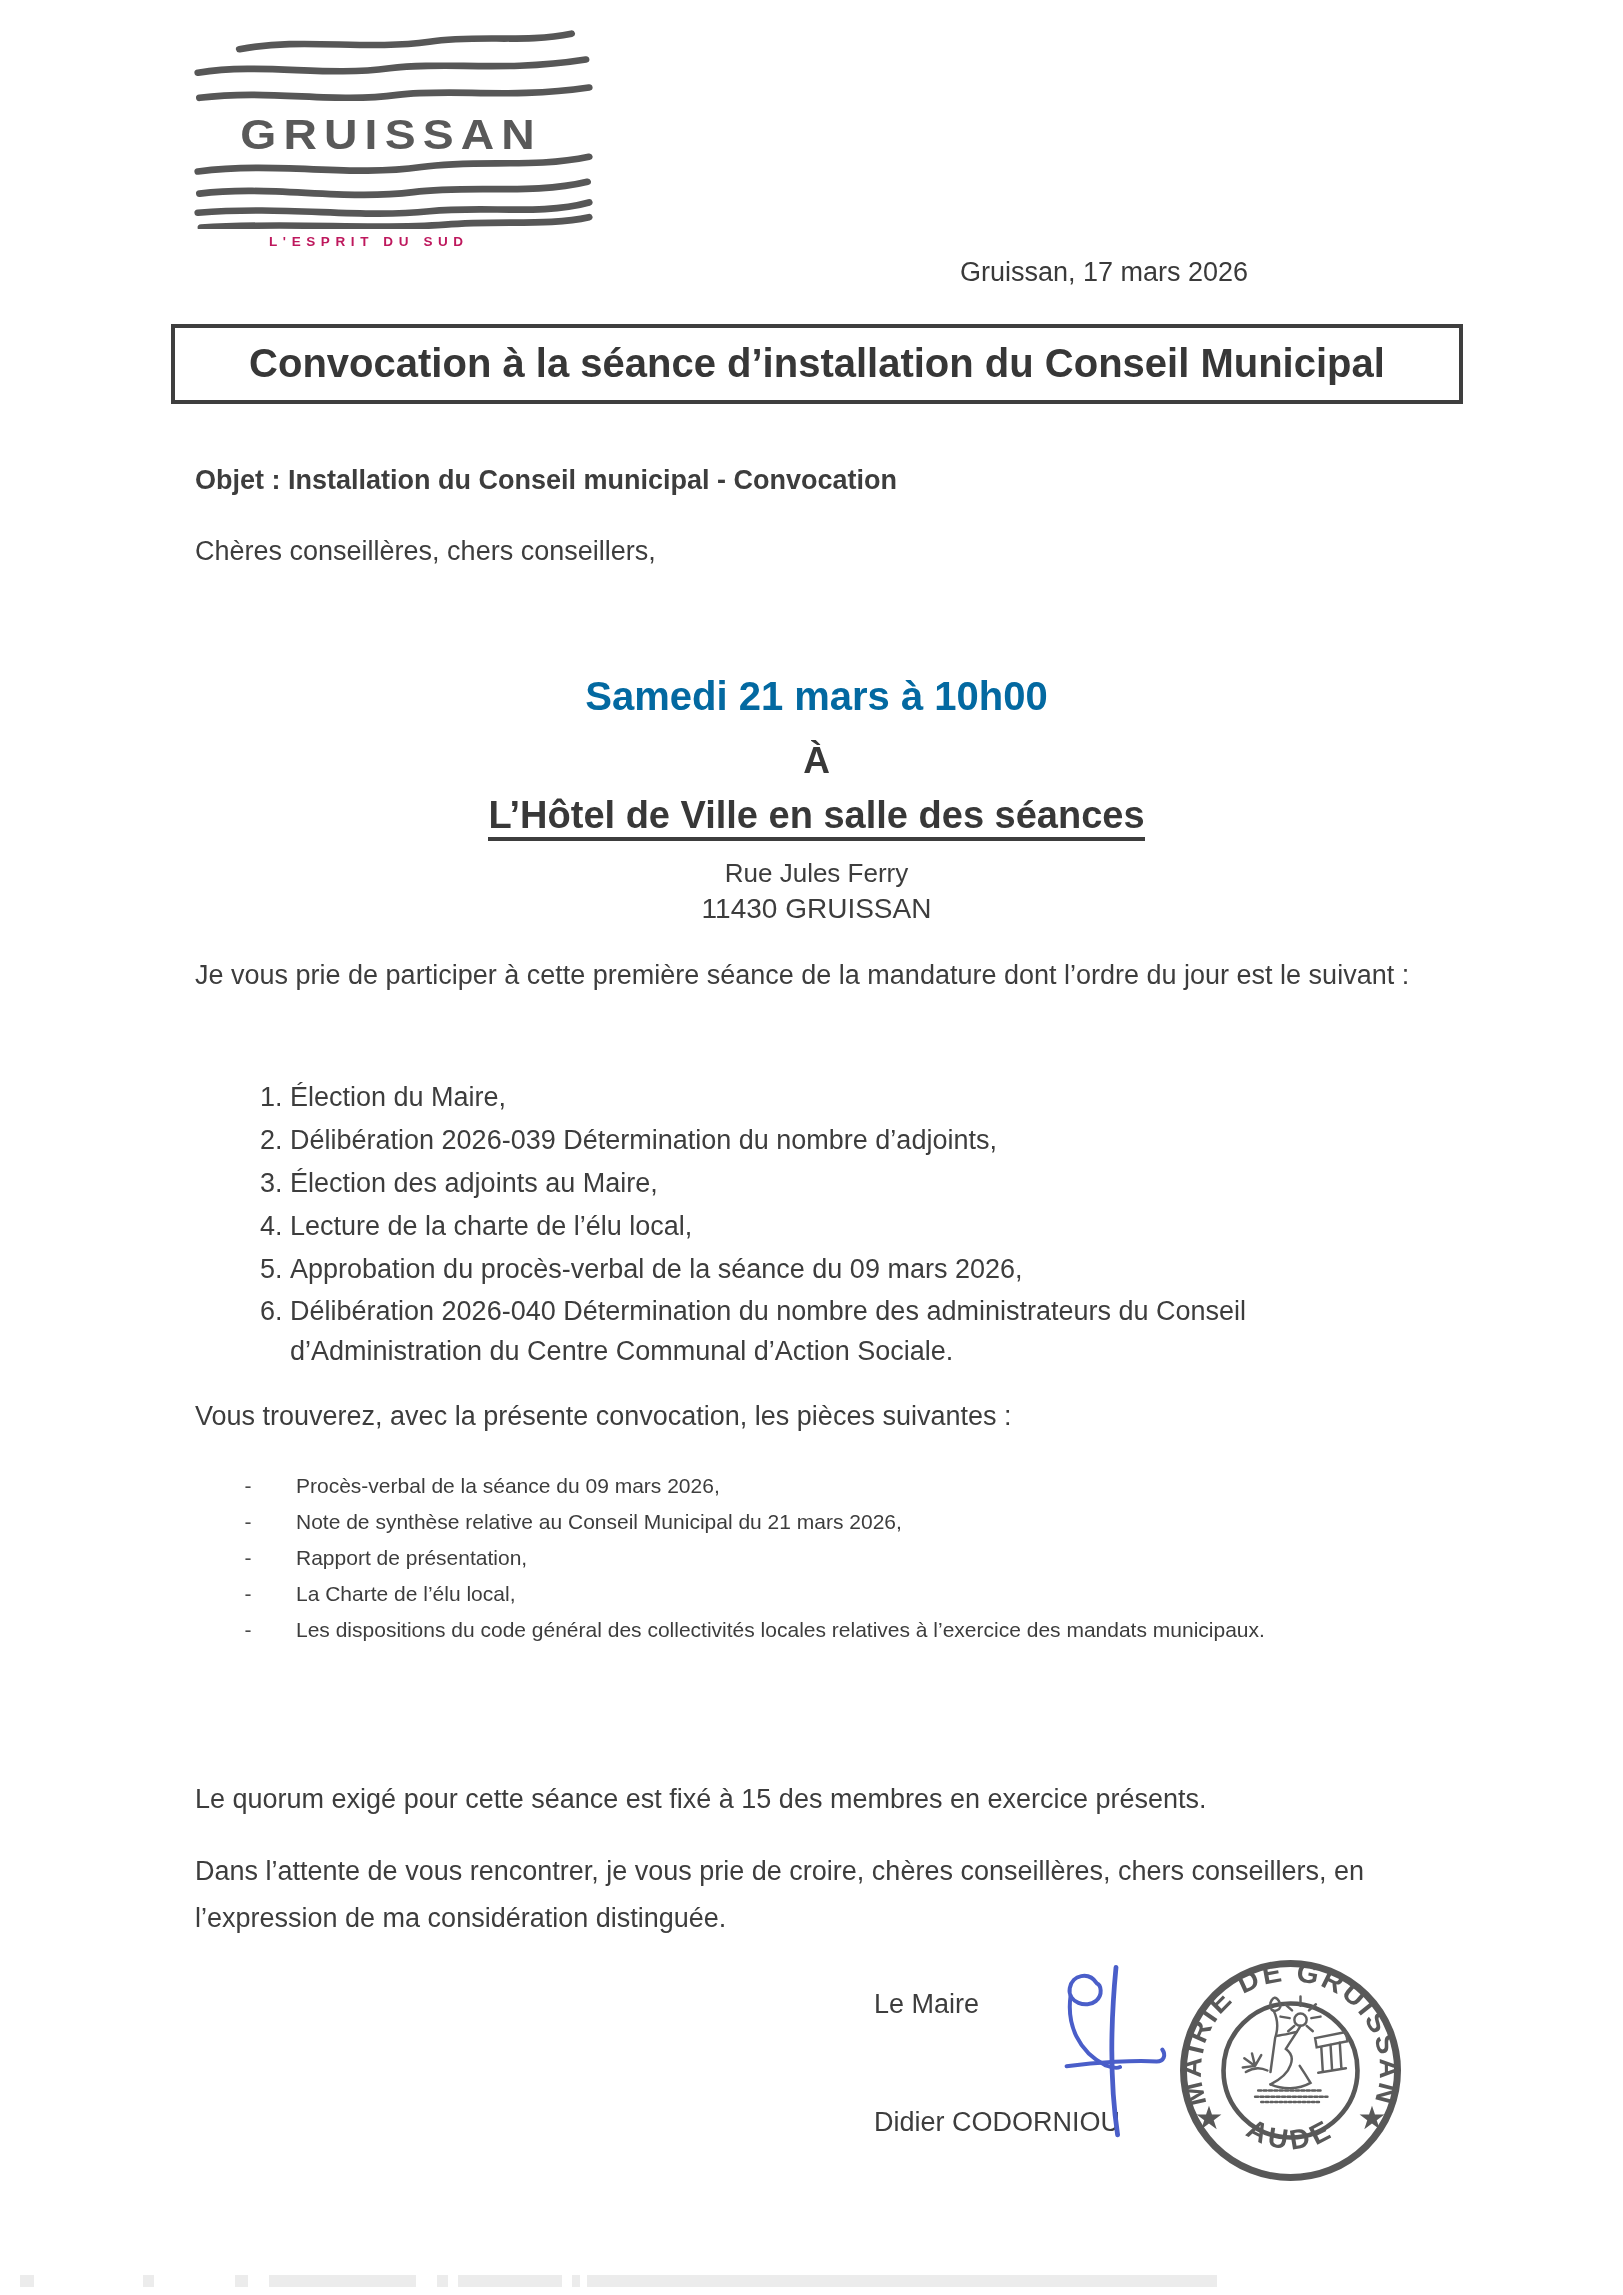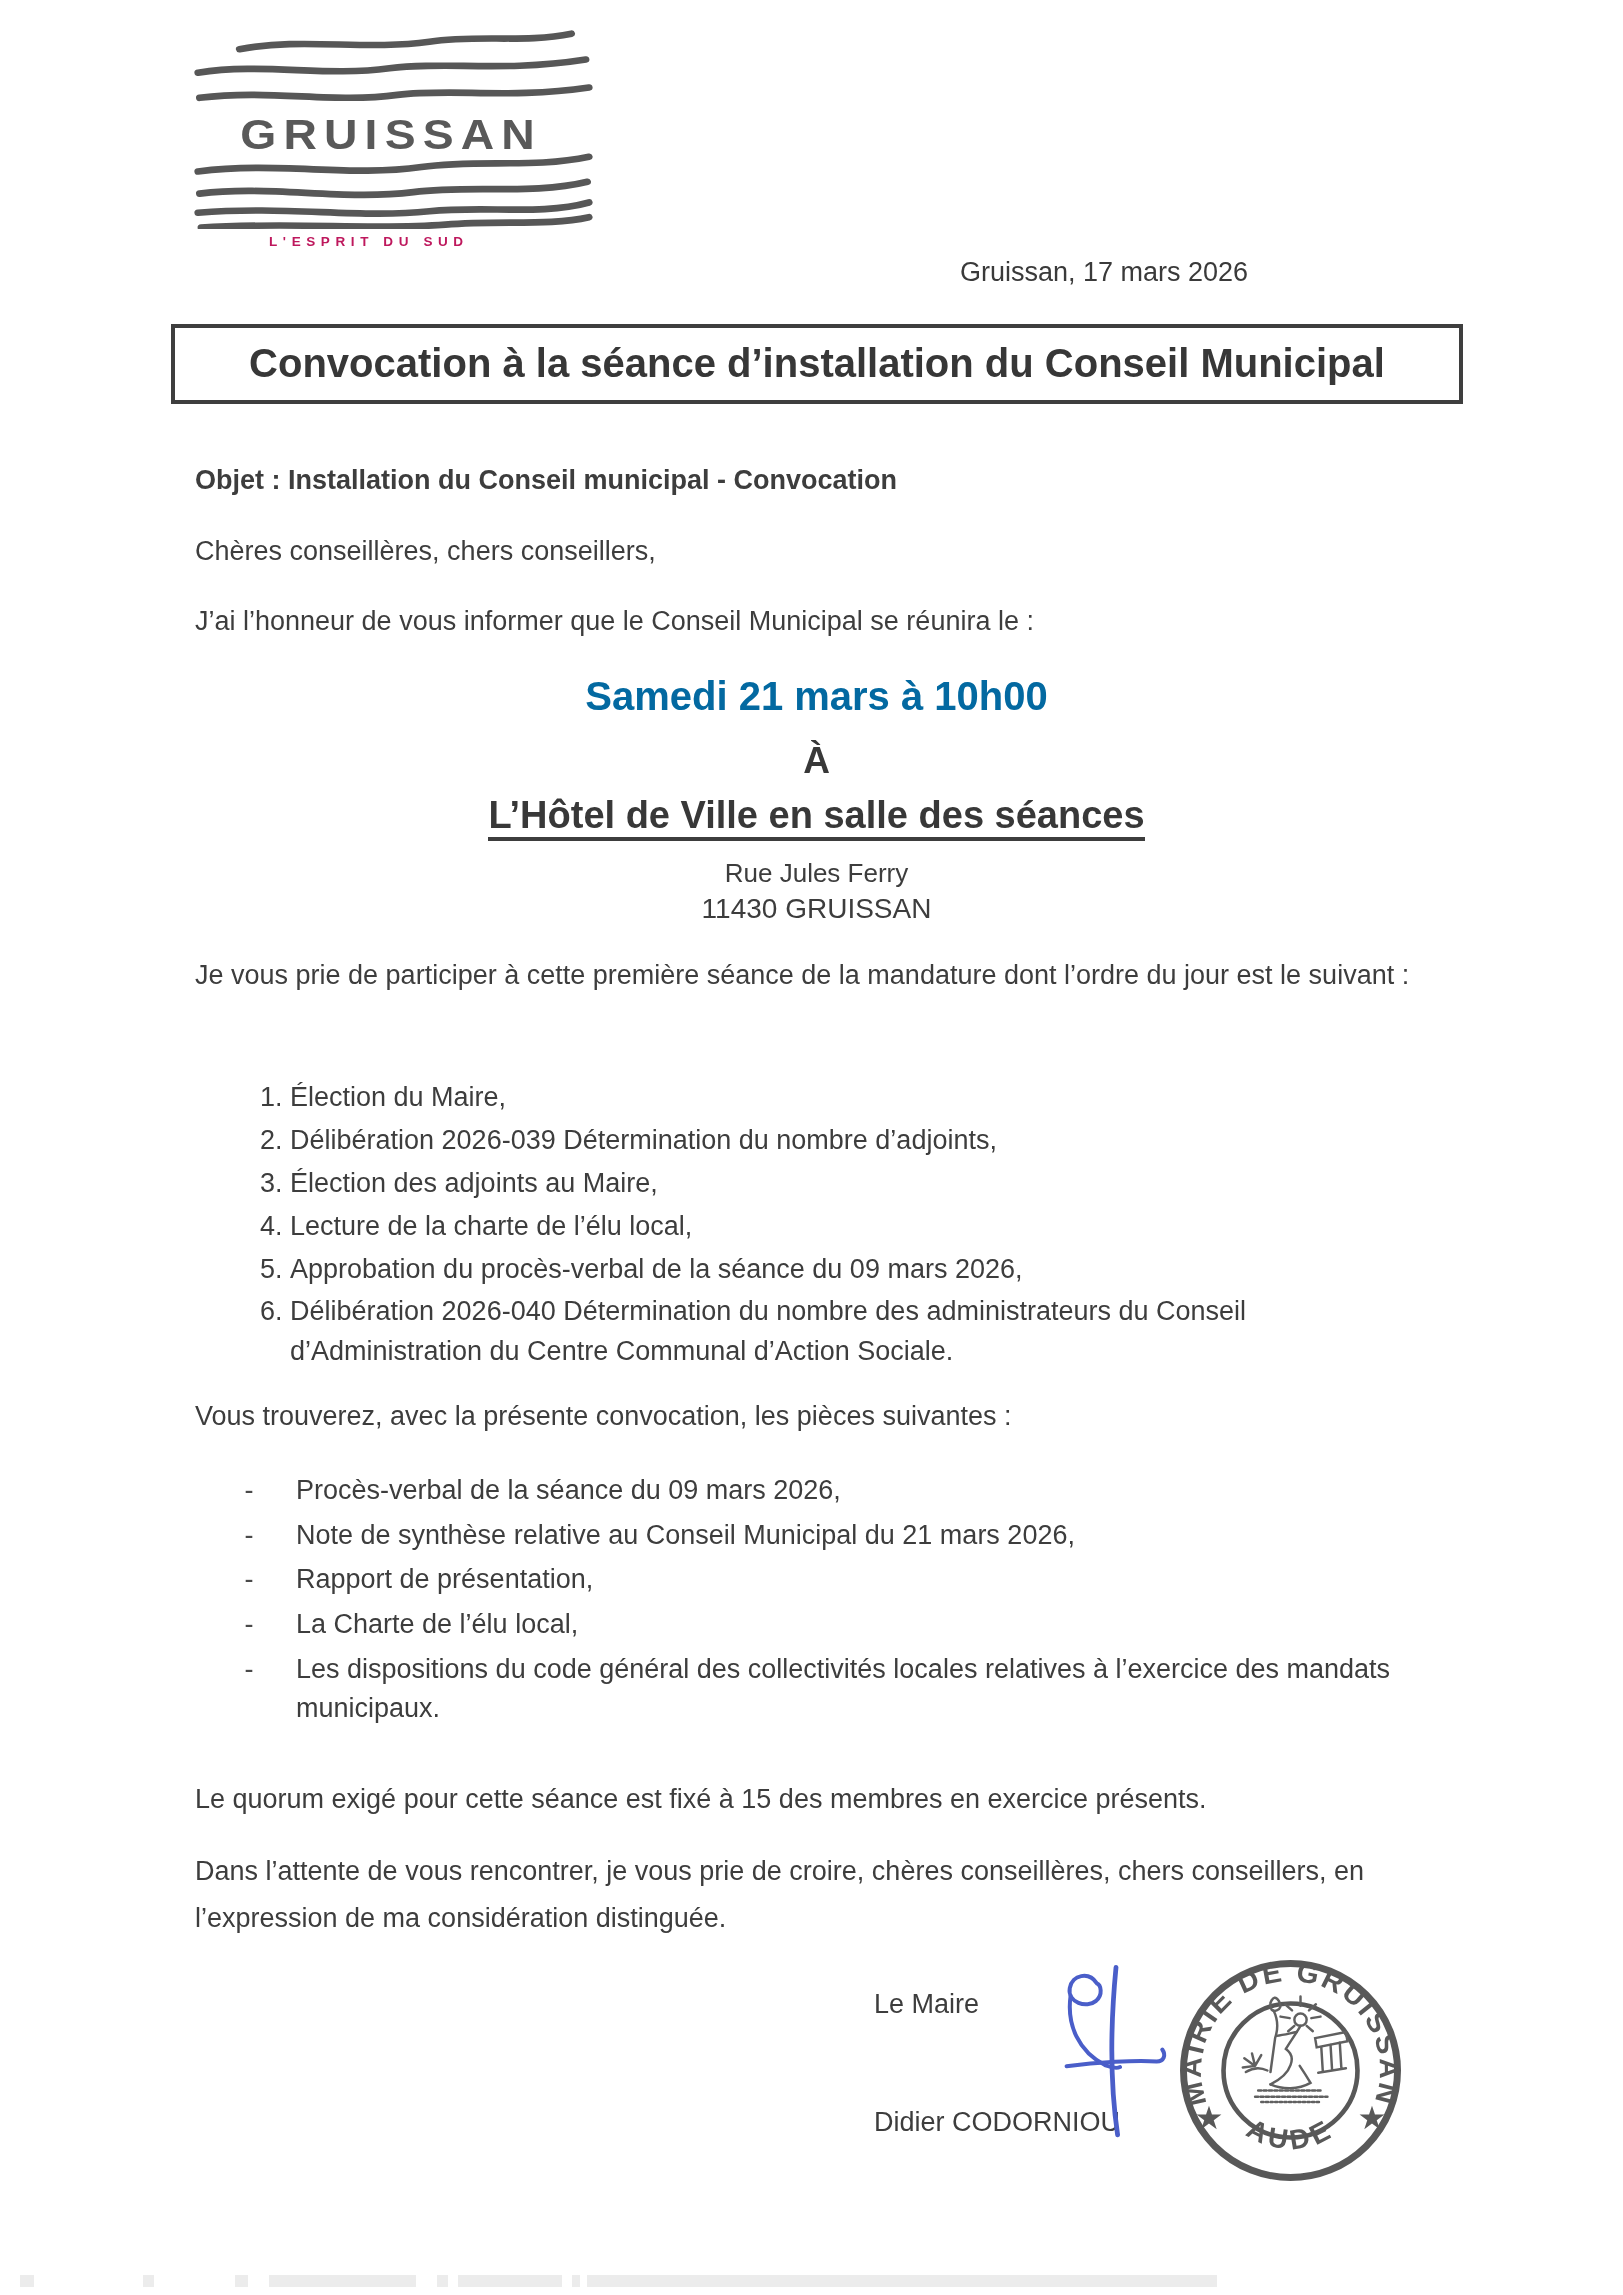--- a/index.html
+++ b/index.html
@@ -61,21 +61,21 @@
     font-size:27px;line-height:1.47;
     width:1052px;
   }
   ol.agenda li{margin-bottom:3.2px;}
 
   .pieces-intro{left:195px;top:1401px;}
 
   ul.pieces{
     left:243px;top:1471px;margin:0;padding:0;
     list-style:none;
-    font-size:27px;line-height:1.45;
+    font-size:21px;line-height:1.45;
     width:1164px;
   }
   ul.pieces li{position:relative;padding-left:53px;margin-bottom:5.6px;}
   ul.pieces li::before{content:"-";position:absolute;left:1.6px;top:0;color:#4a4a4a;}
 
   .quorum{left:195px;top:1784px;}
   .closing{left:195px;top:1848px;width:1295px;line-height:1.74;}
 
   .le-maire{left:874px;top:1989px;}
   .signer-name{left:874px;top:2107px;}
@@ -116,21 +116,20 @@
   <div class="abs logo-tagline">L'ESPRIT DU SUD</div>
 
   <div class="abs city-date">Gruissan, 17 mars 2026</div>
 
   <div class="abs body-text bold objet">Objet : Installation du Conseil municipal - Convocation</div>
 
   <div class="abs title-box">
     <span>Convocation à la séance d’installation du Conseil Municipal</span>
   </div>
   <div class="abs body-text salutation">Chères conseillères, chers conseillers,</div>
-  <div class="abs body-text intro">J’ai l’honneur de vous informer que le Conseil Municipal se réunira le :</div>
 
   <div class="abs center-band m-datetime">Samedi 21 mars à 10h00</div>
   <div class="abs center-band m-at">À</div>
   <div class="abs center-band m-place-wrap">
     <span class="m-place">L’Hôtel de Ville en salle des séances</span>
   </div>
   <div class="abs center-band body-text m-street">Rue Jules Ferry</div>
   <div class="abs center-band body-text m-city">11430 GRUISSAN</div>
 
   <div class="abs body-text agenda-intro">Je vous prie de participer à cette première séance de la mandature dont l’ordre du jour est le suivant :</div>

